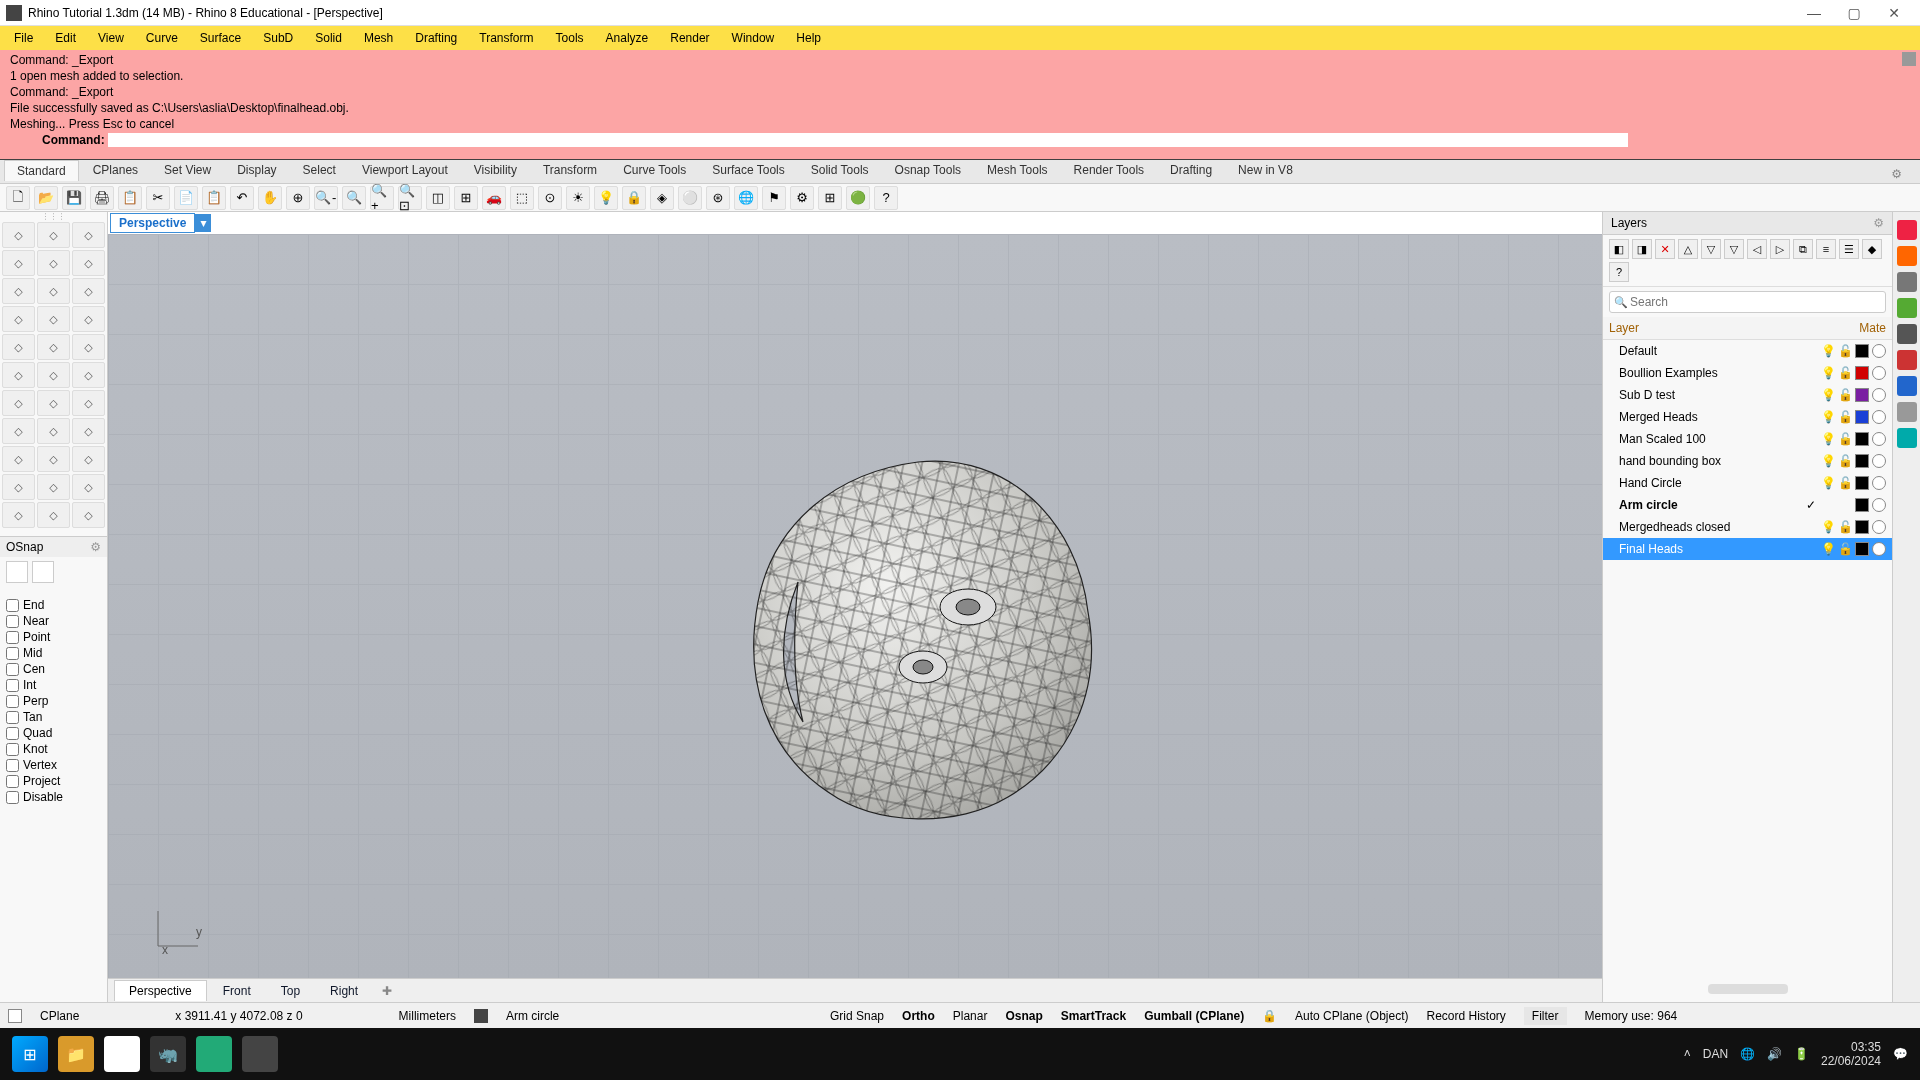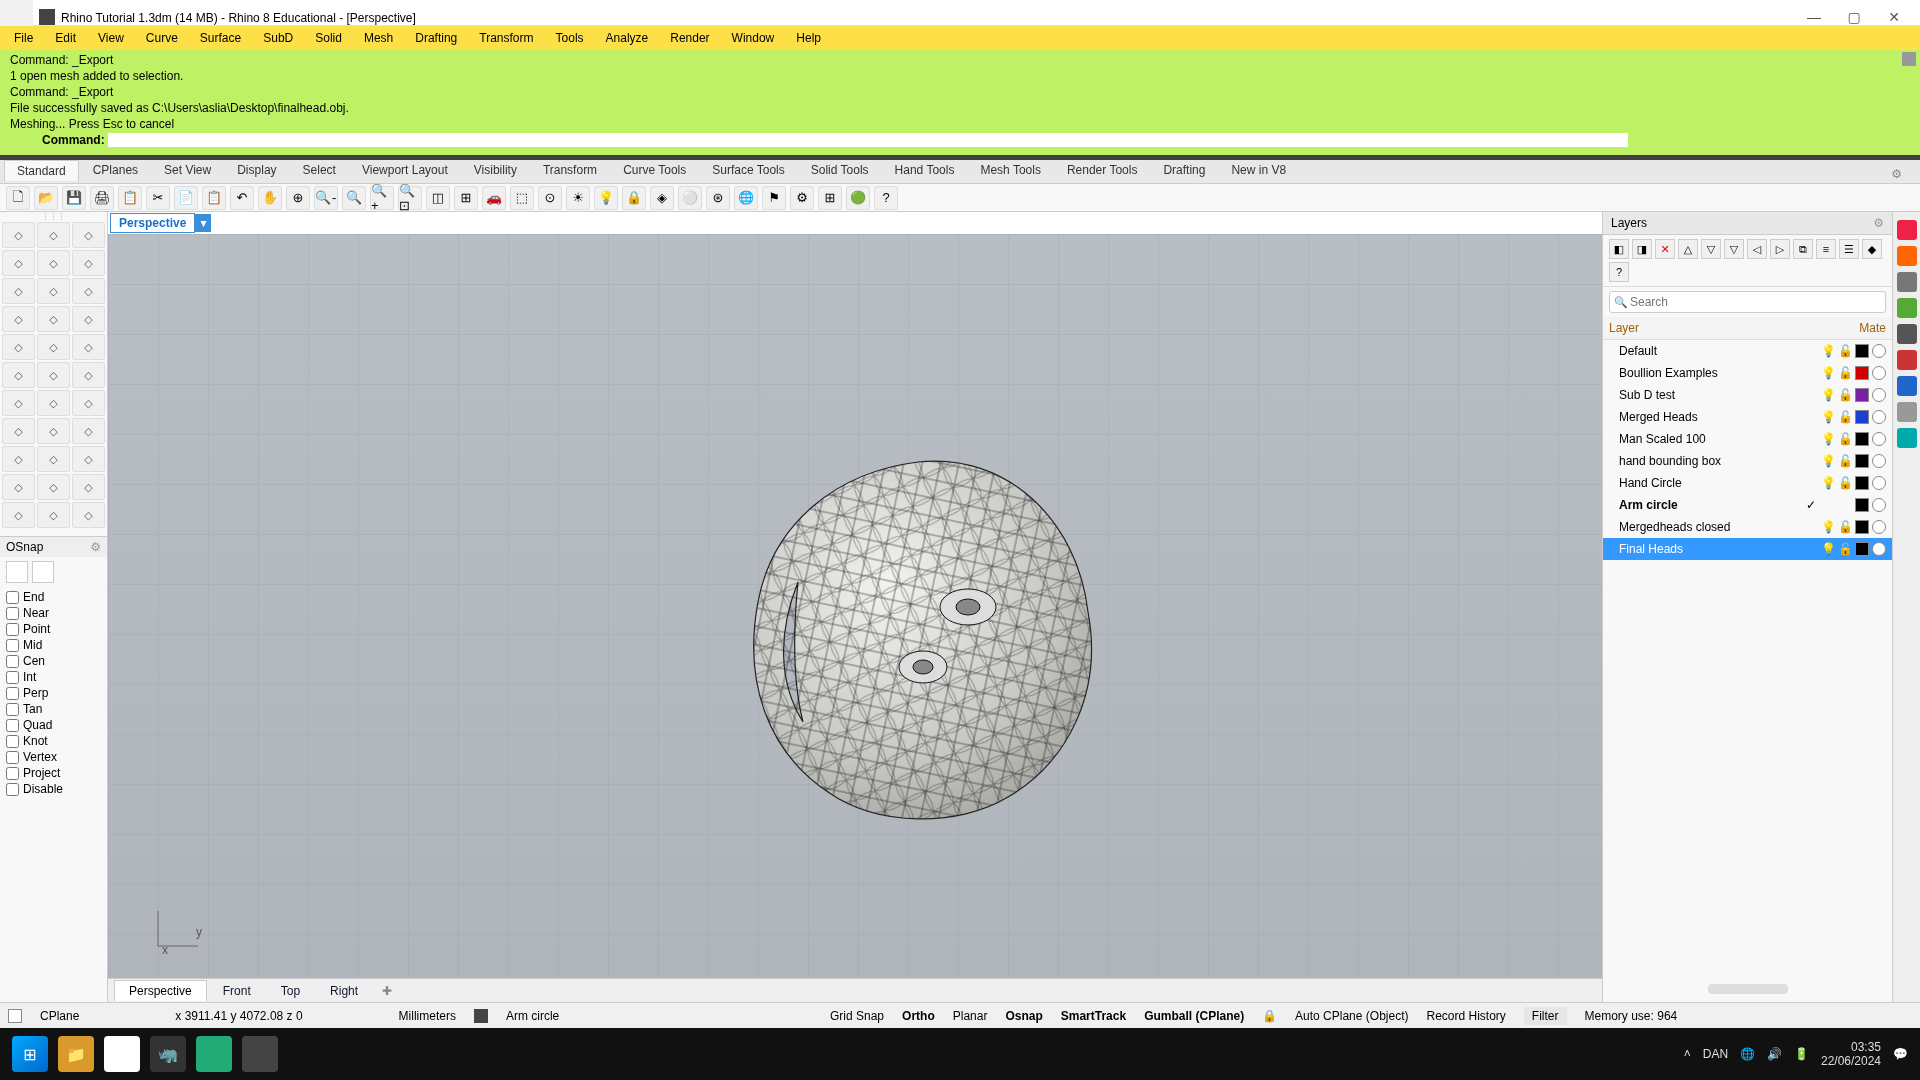--- a/index.html
+++ b/index.html
@@ -1,45 +1,45 @@
 <!DOCTYPE html>
 <html><head>
 <meta charset="utf-8">
 <style>
 * { margin: 0; padding: 0; box-sizing: border-box; font-family: 'Segoe UI', Tahoma, sans-serif; font-size: 12px; }
 body { width: 1920px; height: 1080px; background: #f0f0f0; display: flex; flex-direction: column; overflow: hidden; }
-.title-bar { height: 26px; background: #fff; display: flex; align-items: flex-end; padding: 0 6px; border-bottom: 1px solid #e0e0e0; margin-left: 33px; }
+.title-bar { height: 26px; background: #fff; display: flex; align-items: center; padding: 0 6px; border-bottom: 1px solid #e0e0e0; }
 .title-bar .icon { width: 16px; height: 16px; background: #444; margin-right: 6px; }
 .title-bar .title-text { flex: 1; }
 .title-bar .win-controls { display: flex; gap: 12px; padding-right: 6px; }
 .title-bar .win-controls span { width: 28px; text-align: center; cursor: pointer; color: #555; font-size: 14px; }
 .menu-bar { height: 24px; background: #fde047; display: flex; align-items: center; padding: 0 4px; gap: 2px; }
 .menu-bar span { padding: 2px 10px; cursor: pointer; }
-.command-area { background: #bef264; padding: 2px 10px; line-height: 16px; border-bottom: 5px solid #404040; min-height: 110px; position: relative; }
+.command-area { background: #fca5a5; padding: 2px 10px; line-height: 16px; border-bottom: 1px solid #404040; min-height: 110px; position: relative; }
 .command-area .cl { display:block; }
 .command-prompt { font-weight: bold; display:inline-block;margin-left:32px; }
 .cmd-input { border: none; outline: none; width: 80%; }
 .cmd-options { position:absolute; top:2px; right:4px; width:14px; height:14px; background:#999; }
 .tab-row { height: 24px; background: #e8e8e8; display: flex; align-items: flex-start; padding: 0 4px; gap: 2px; border-bottom: 1px solid #ccc; position:relative; }
 .tab-row span { padding: 3px 12px; cursor: pointer; color: #333; }
 .tab-row span.active { background: #f8f8f8; border: 1px solid #ccc; border-bottom: none; }
 .tab-row .tab-gear { position:absolute; right:6px; top:4px; color:#888; cursor:pointer; }
 .toolbar-row { height: 28px; background: #f8f8f8; display: flex; align-items: center; padding: 0 6px; gap: 4px; border-bottom: 1px solid #ccc; }
 .toolbar-row .tbtn { width: 24px; height: 24px; background: #f0f0f0; border: 1px solid #ddd; border-radius: 2px; cursor: pointer; display:flex;align-items:center;justify-content:center;font-size:13px;}
 .main-area { flex: 1; display: flex; min-height: 0; }
 .left-tools { width: 108px; background: #f8f8f8; border-right: 1px solid #ccc; display:flex; flex-direction:column; }
 .left-tools .grip { height:8px; text-align:center; color:#aaa; font-size:8px; }
 .tool-grid { display: grid; grid-template-columns: repeat(3, 1fr); gap: 2px; padding: 2px; }
 .tool-grid .tb { height: 26px; background: #f0f0f0; border: 1px solid #ddd; border-radius: 2px; cursor: pointer; display:flex;align-items:center;justify-content:center;font-size:11px;color:#555;}
 .osnap-panel { margin-top:6px; border-top:1px solid #ccc; }
 .osnap-header { background:#eee; padding:3px 6px; display:flex; justify-content:space-between; align-items:center; }
 .osnap-header .gear { color:#999; cursor:pointer; }
 .osnap-tools { display:flex; gap:4px; padding:4px 6px; }
 .osnap-tools .ob { width:22px;height:22px;border:1px solid #ccc;background:#fff;cursor:pointer; }
-.osnap-list { padding: 2px 6px; }
+.osnap-list { padding: 2px 6px; margin-top: 8px; }
 .osnap-list label { display:flex; align-items:center; gap:4px; padding:1px 0; cursor:pointer; }
 .osnap-list input { cursor:pointer; }
 .viewport-wrap { flex:1; display:flex; flex-direction:column; background:#fff; }
 .vp-title { height:22px; display:flex; align-items:center; }
 .vp-title .tab { background:#fff; border:1px solid #3b8ed8; color:#1a6fca; font-weight:bold; padding:2px 8px; margin-left:2px; display:flex; align-items:center; }
 .vp-title .drop { background:#3b8ed8; color:#fff; width:16px; text-align:center; cursor:pointer; margin-left:0; padding:2px 0; }
 .viewport { flex:1; background: linear-gradient(#b9bdc4,#b0b4bb); position:relative; overflow:hidden; }
 .grid-lines { position:absolute; inset:0; background-image: linear-gradient(#9ea3ab 1px, transparent 1px), linear-gradient(90deg, #9ea3ab 1px, transparent 1px); background-size: 50px 50px; opacity:0.35; }
 .axes { position:absolute; bottom:20px; left:40px; font-size:11px; color:#555; }
 .mesh-obj { position:absolute; left:43%; top:32%; width:420px; height:400px; transform:translate(-10%,-10%); }
@@ -135,21 +135,21 @@
     <span>CPlanes</span>
     <span>Set View</span>
     <span>Display</span>
     <span>Select</span>
     <span>Viewport Layout</span>
     <span>Visibility</span>
     <span>Transform</span>
     <span>Curve Tools</span>
     <span>Surface Tools</span>
     <span>Solid Tools</span>
-    <span>Hand Tools</span>
+    <span>Osnap Tools</span>
     <span>Mesh Tools</span>
     <span>Render Tools</span>
     <span>Drafting</span>
     <span>New in V8</span>
     <span class="tab-gear">⚙</span>
 </div>
 
 <div class="toolbar-row" id="std-toolbar">
     <div class="tbtn">🗋</div>
     <div class="tbtn">📂</div>

